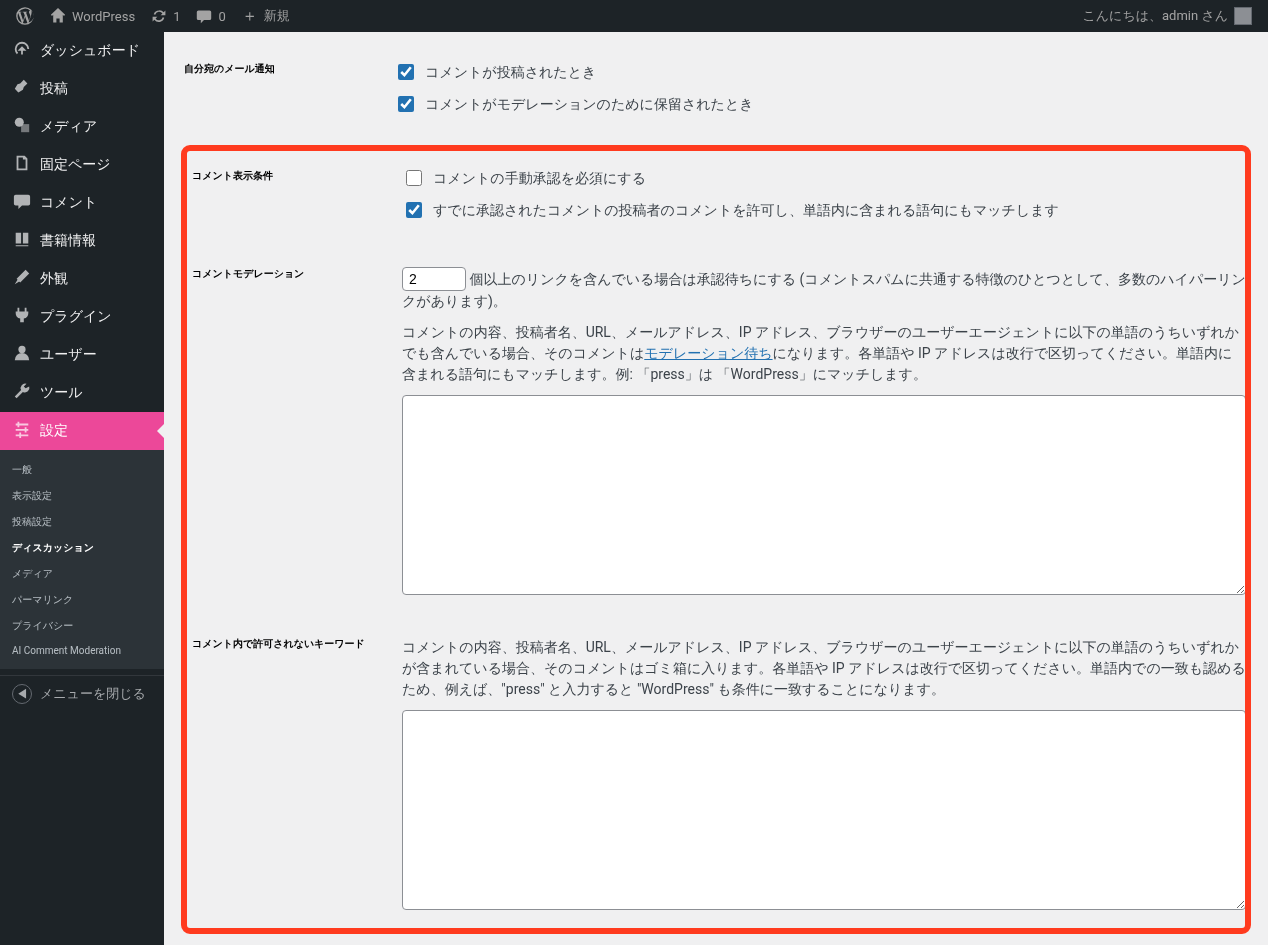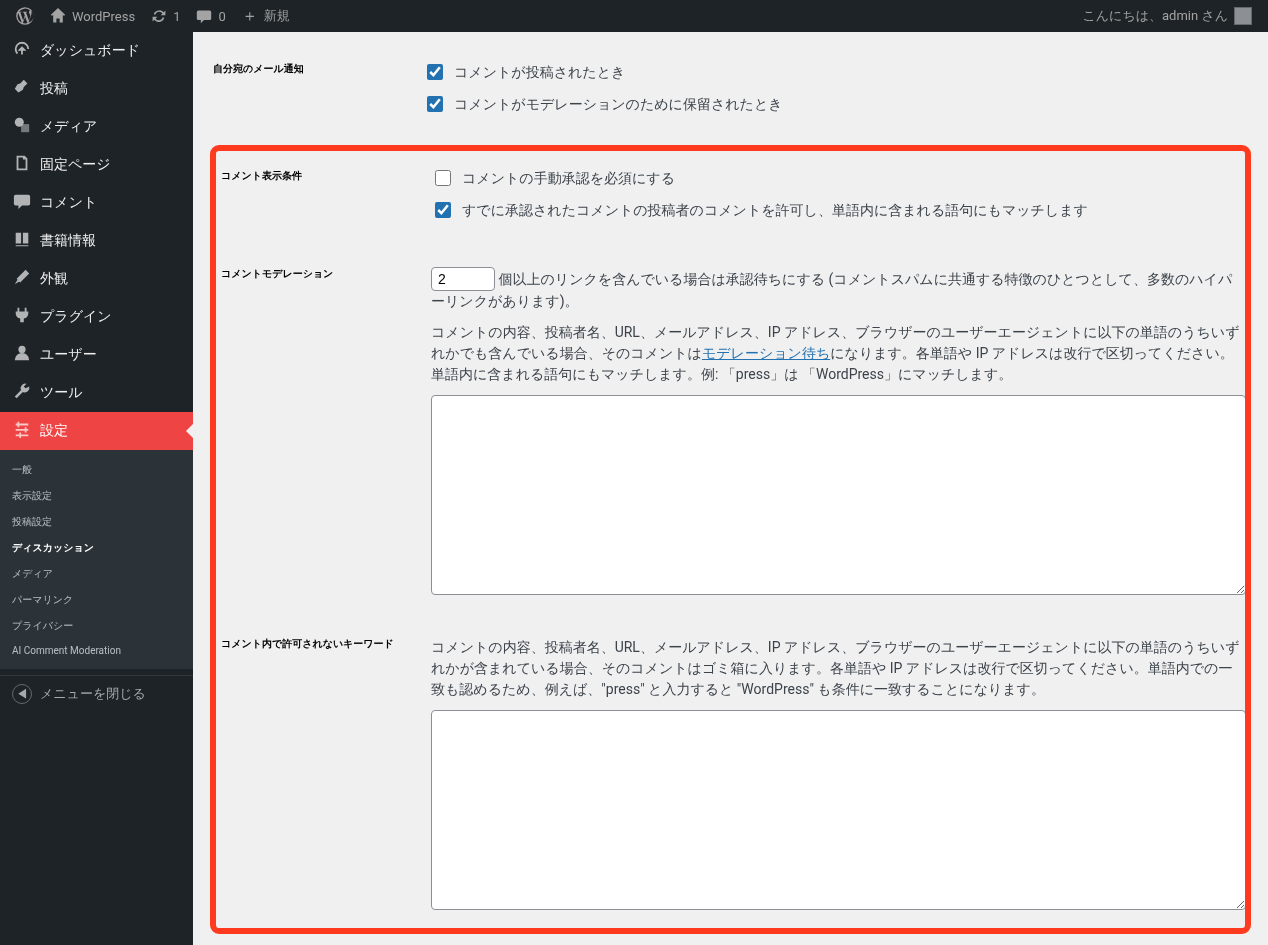--- a/index.html
+++ b/index.html
@@ -34,36 +34,36 @@
     width: 18px; height: 18px; background: #8c8f94;
     border: 1px solid #646970; display: inline-block;
   }
 
   
   .wrap {
     display: flex;
     height: calc(100% - 32px);
   }
   .sidebar {
-    width: 193px;
+    width: 164px;
     background: #1d2327;
     color: #c3c4c7;
     flex-shrink: 0;
     overflow-y: auto;
   }
   .menu-item {
     display: flex; align-items: center; gap: 8px;
     padding: 8px 12px;
     font-size: 14px;
     color: #f0f0f1;
     cursor: pointer;
   }
   .menu-item .mi-icon { width: 20px; text-align: center; font-size: 16px; opacity: .7; }
   .menu-item.current {
-    background: #ef4444;
+    background: #ec4899;
     color: #fff;
     position: relative;
   }
   .menu-item.current::after {
     content: "";
     position: absolute;
     right: -1px; top: 50%;
     transform: translateY(-50%);
     border: 8px solid transparent;
     border-right-color: #f0f0f1;

